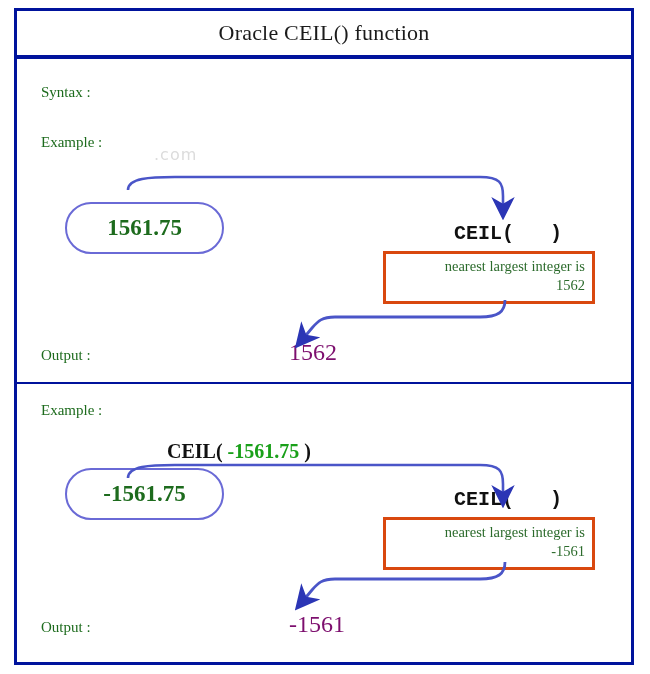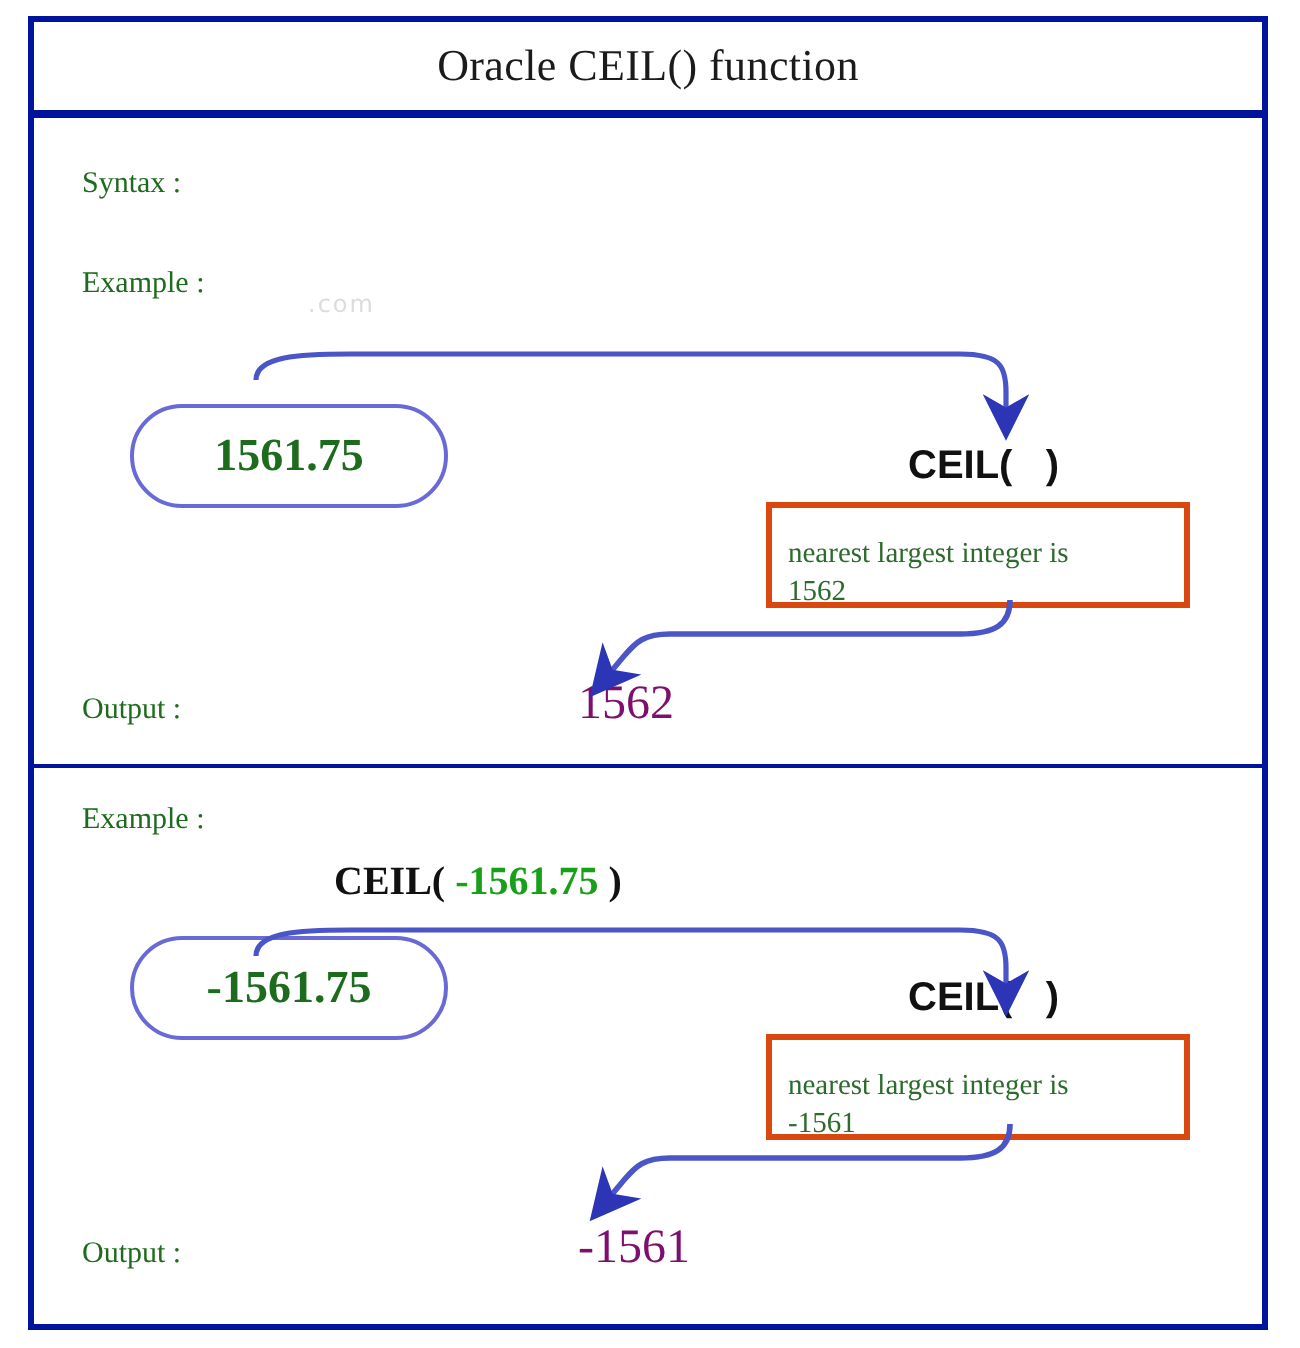--- a/index.html
+++ b/index.html
@@ -17,21 +17,21 @@
     display:flex;align-items:center;justify-content:center;
   }
   .title-bar .inner-rule{
     position:absolute;left:0;bottom:-4px;width:100%;height:2px;background:#00139c;
   }
   .title-text{
     font-size:22px;color:#1b1b1b;font-family:"Liberation Serif", serif;
     letter-spacing:.2px;
     text-align:center;
   }
-  .panel{position:absolute;left:0;width:100%;box-sizing:border-box;}
+  .panel{position:absolute;left:0;width:100%;box-sizing:border-box;text-align:right;}
   .panel-1{top:51px;height:322px;border-bottom:2px solid #00139c;}
   .panel-2{top:373px;height:278px;}
 
   .lbl{
     position:absolute;color:#1d6b1d;font-size:15px;
     font-family:"Liberation Serif", serif;
   }
   .expr{
     position:absolute;font-family:"Liberation Serif", serif;
     font-weight:bold;font-size:20px;color:#111;white-space:pre;
@@ -40,27 +40,27 @@
   .expr .g2{color:#19a019;}
 
   .oval{
     position:absolute;border:2px solid #6a6ad6;border-radius:40px;
     background:#fff;display:flex;align-items:center;justify-content:center;
     color:#1d6b1d;font-weight:bold;font-size:23px;
     font-family:"Liberation Serif", serif;
   }
 
   .ceil-call{
-    position:absolute;font-family:Liberation Sans, sans-serif;
+    position:absolute;font-family:Liberation Mono, monospace;
     font-weight:bold;font-size:20px;color:#111;white-space:pre;
   }
 
   .callout{
     position:absolute;border:3px solid #d9480f;background:#fff;
-    box-sizing:border-box;padding:14px 7px 6px 8px;
+    box-sizing:border-box;padding:3px 7px 6px 8px;
     color:#2c6b2c;font-size:14.5px;line-height:1.32;
     font-family:"Liberation Serif", serif;
   }
 
   .outval{
     position:absolute;color:#7d0f6e;font-size:24px;
     font-family:"Liberation Serif", serif;
   }
 
   svg.arrows{position:absolute;left:0;top:0;width:650px;height:674px;pointer-events:none;}
@@ -68,21 +68,21 @@
   .watermark{
     position:absolute;left:96px;top:112px;width:190px;height:52px;
     pointer-events:none;user-select:none;
   }
   .wm-main{
     font-family:"DejaVu Sans", sans-serif;font-weight:bold;font-size:33px;
     color:#d4d4d4;opacity:.9;letter-spacing:-1px;
   }
   .wm-sub{
     position:absolute;left:58px;top:33px;font-family:"DejaVu Sans", sans-serif;
-    font-size:12px;color:#dcdcdc;letter-spacing:1px;
+    font-size:16px;color:#dcdcdc;letter-spacing:1px;
   }
 </style>
 </head>
 <body>
 
 <div class="figure">
 
   <div class="title-bar">
     <span class="title-text">Oracle CEIL() function</span>
     <span class="inner-rule"></span>
@@ -109,21 +109,21 @@
 
     <span class="lbl" style="left:24px;top:285px;">Output :</span>
 
     <span class="outval" style="left:272px;top:277px;">1562</span>
   </div>
 
   <div class="panel panel-2">
 
     <span class="lbl" style="left:24px;top:18px;">Example :</span>
 
-    <span class="expr" style="left:120px;top:23px;">
+    <span class="expr" style="left:120px;top:33px;">
       <span>CEIL( </span><span class="g2">-1561.75</span><span> )</span>
     </span>
 
     <div class="oval" style="left:48px;top:84px;width:155px;height:48px;">
       <span>-1561.75</span>
     </div>
 
     <span class="ceil-call" style="left:437px;top:104px;">CEIL(   )</span>
 
     <div class="callout" style="left:366px;top:133px;width:212px;height:53px;">

